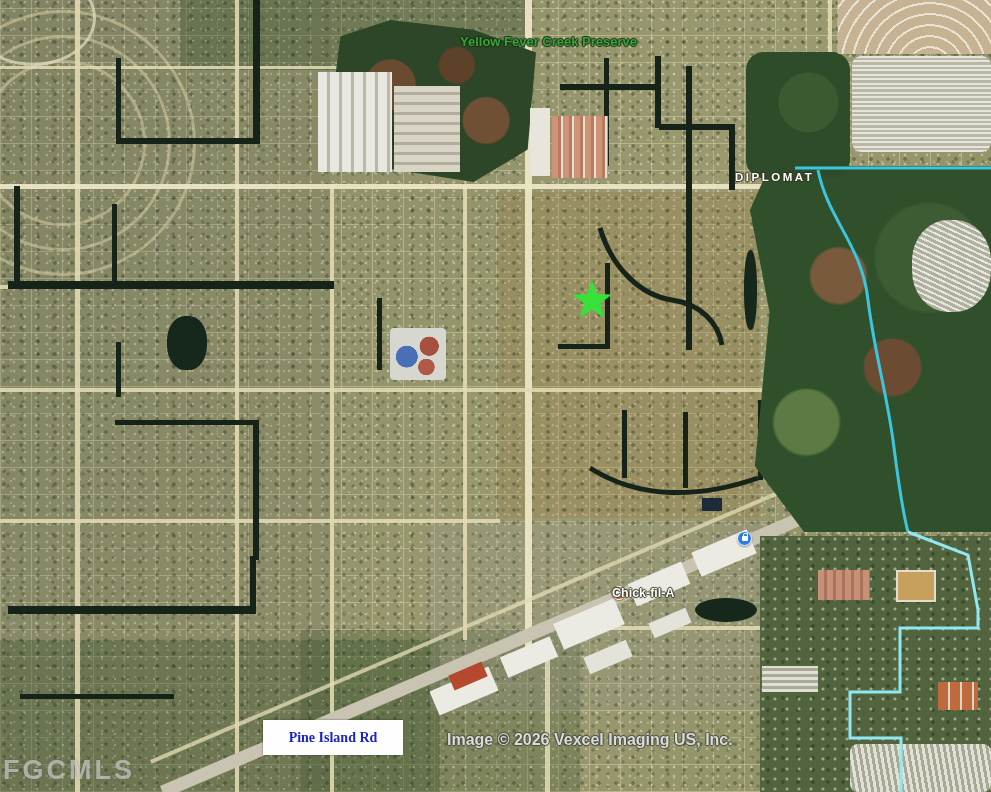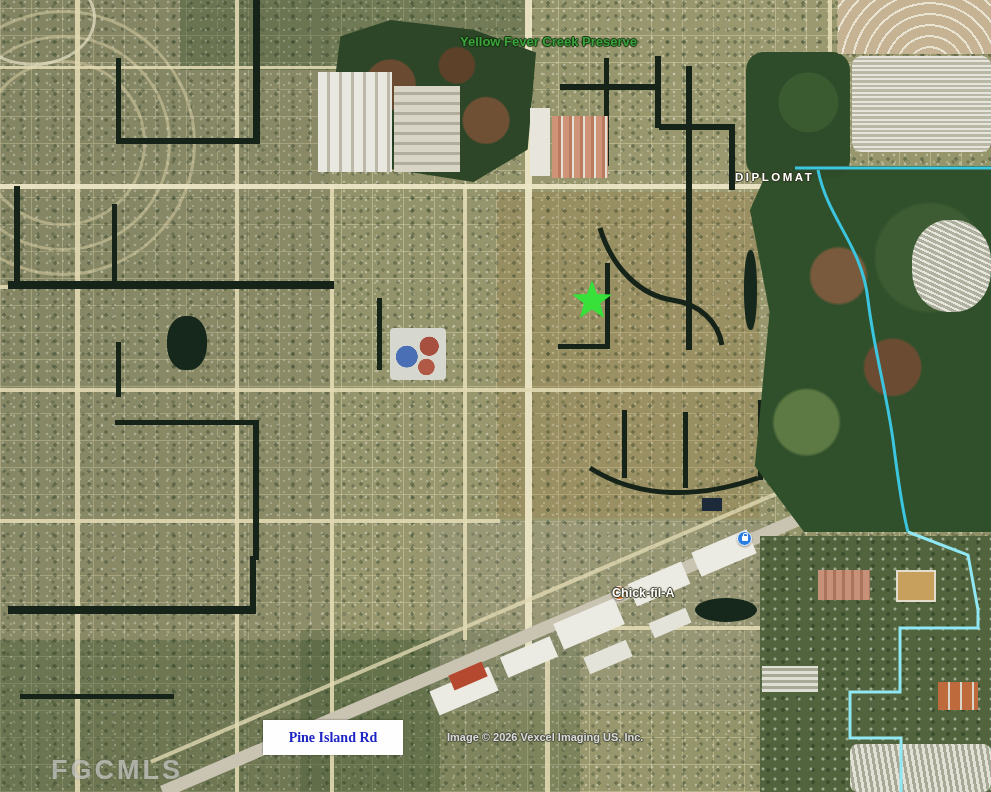--- a/index.html
+++ b/index.html
@@ -29,21 +29,21 @@
   .lbl{z-index:7;color:#fff;font-weight:bold;white-space:nowrap;
        text-shadow:-1px 0 1px #32341f,1px 0 1px #32341f,0 -1px 1px #32341f,0 1px 1px #32341f;}
   .sign{z-index:8;background:#fefefe;box-shadow:0 0 2px rgba(0,0,0,.45);
         display:flex;flex-direction:column;align-items:center;justify-content:center;
         font-family:"Liberation Serif",serif;font-weight:bold;text-align:center;}
   .pin{z-index:7;border-radius:50%;border:1.5px solid #fff;box-shadow:0 1px 2px rgba(0,0,0,.4);
        display:flex;align-items:center;justify-content:center;}
   .pin .glyph{width:6px;height:5px;background:#fff;border-radius:1px;position:relative;}
   .pin .glyph::before{content:"";position:absolute;top:-3px;left:1px;width:3px;height:3px;
        border:1px solid #fff;border-bottom:none;border-radius:2px 2px 0 0;}
-  .attr{z-index:9;font-size:11px;font-weight:bold;color:#d9dbdd;white-space:nowrap;
+  .attr{z-index:9;font-size:16px;font-weight:bold;color:#d9dbdd;white-space:nowrap;
         text-shadow:-1px 0 1px #4a4c3a,1px 0 1px #4a4c3a,0 -1px 1px #4a4c3a,0 1px 1px #4a4c3a;}
   .wm{z-index:9;font-size:27px;font-weight:bold;letter-spacing:3px;color:rgba(255,255,255,.5);
       text-shadow:0 0 2px rgba(70,70,70,.5);}
 </style>
 </head>
 <body>
 
 <div id="stage">
 
   <div class="abs terrain"></div>
@@ -171,15 +171,15 @@
       <span class="glyph"></span>
     </div>
 
   <div class="abs pin" style="left:612px;top:586px;width:12px;height:12px;background:#dd6b1f;">
       <span class="glyph"></span>
     </div>
   <div class="abs lbl" style="left:612px;top:586px;font-size:12.5px;">Chick-fil-A</div>
 
   <div class="abs attr" style="left:447px;top:731px;">Image © 2026 Vexcel Imaging US, Inc.</div>
 
-  <div class="abs wm" style="left:3px;top:755px;margin-left:48px;">FGCMLS</div>
+  <div class="abs wm" style="left:3px;top:755px;">FGCMLS</div>
 
 </div>
 
 </body></html>

